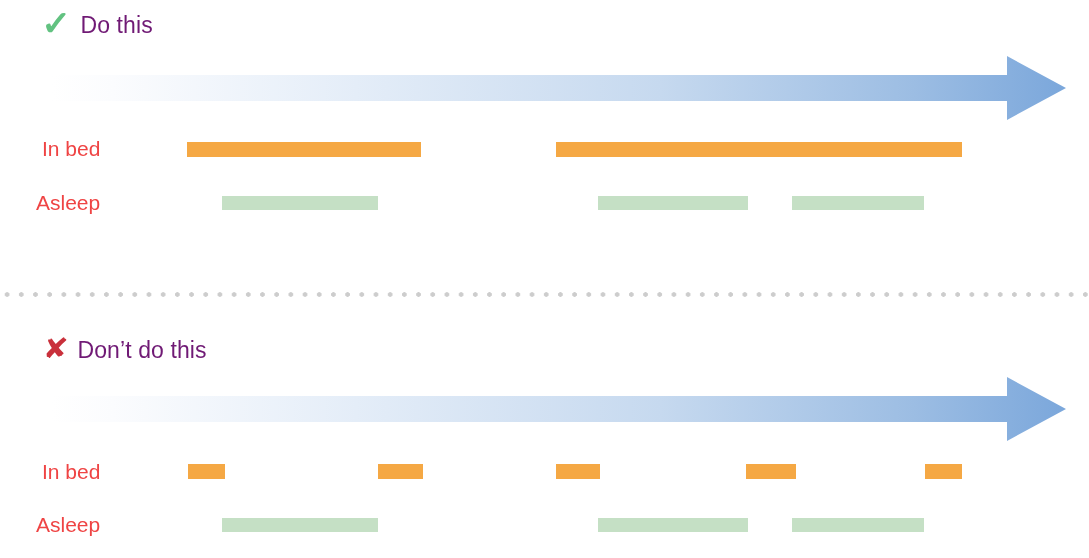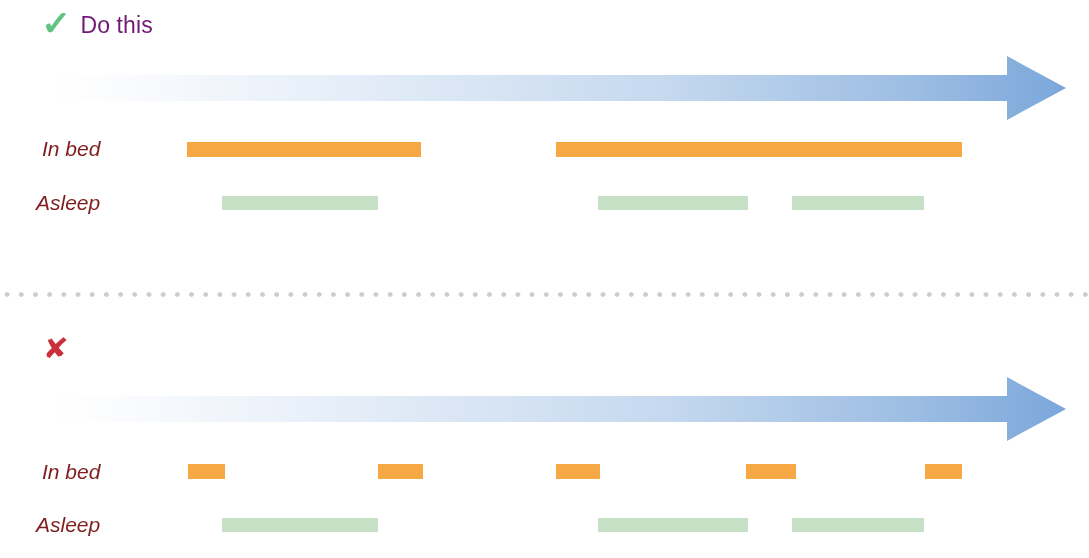--- a/index.html
+++ b/index.html
@@ -53,23 +53,22 @@
   .time-arrow {
     position: absolute;
     height: 64px;
   }
   .time-arrow svg { display: block; }
 
   
   .row-label {
     position: absolute;
     font-size: 21px;
-    color: #7f1d1d;
+    color: #ef4444;
     white-space: nowrap;
-    font-style: italic;
   }
 
   
   .bar {
     position: absolute;
     border-radius: 0;
   }
   .bar-inbed  { background: #F5A844; }
   .bar-asleep { background: #C5E0C5; }
 
@@ -115,20 +114,21 @@
 
   <div class="row-label" style="left:36px; top:191px;">Asleep</div>
   <div class="bar bar-asleep" style="left:222px; top:196px; width:156px; height:14px;"></div>
   <div class="bar bar-asleep" style="left:598px; top:196px; width:150px; height:14px;"></div>
   <div class="bar bar-asleep" style="left:792px; top:196px; width:132px; height:14px;"></div>
 
   <div class="divider" style="left:0px; top:292px; width:1089px;"></div>
 
   <div class="section-heading" style="left:44px; top:336px;">
     <span class="heading-mark mark-cross">✘</span>
+    <span class="heading-text">Don’t do this</span>
   </div>
 
   <div class="time-arrow" style="left:52px; top:377px; width:1014px;">
     <svg width="1014" height="64" viewBox="0 0 1014 64" preserveAspectRatio="none" aria-hidden="true">
       <defs>
         <linearGradient id="arrowGradBottom" x1="0" y1="0" x2="1" y2="0">
           <stop offset="0" stop-color="#ffffff"></stop>
           <stop offset="0.06" stop-color="#fbfcfe"></stop>
           <stop offset="0.30" stop-color="#e4edf8"></stop>
           <stop offset="0.60" stop-color="#c6d9ef"></stop>

